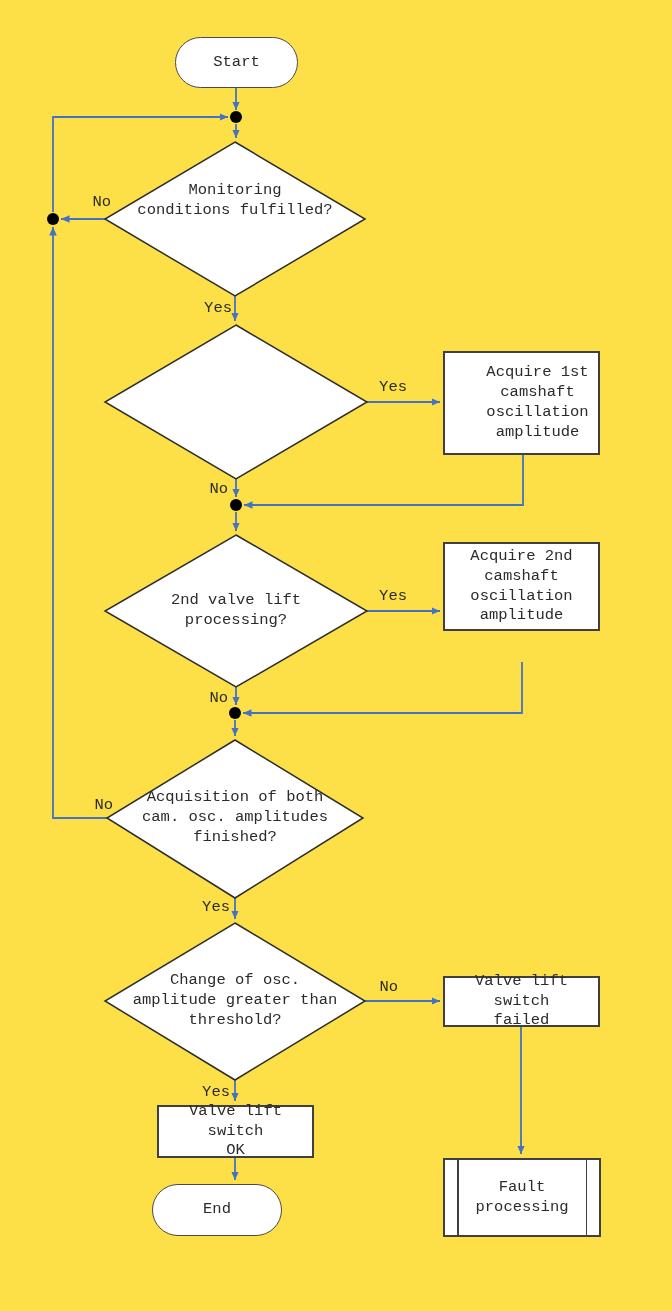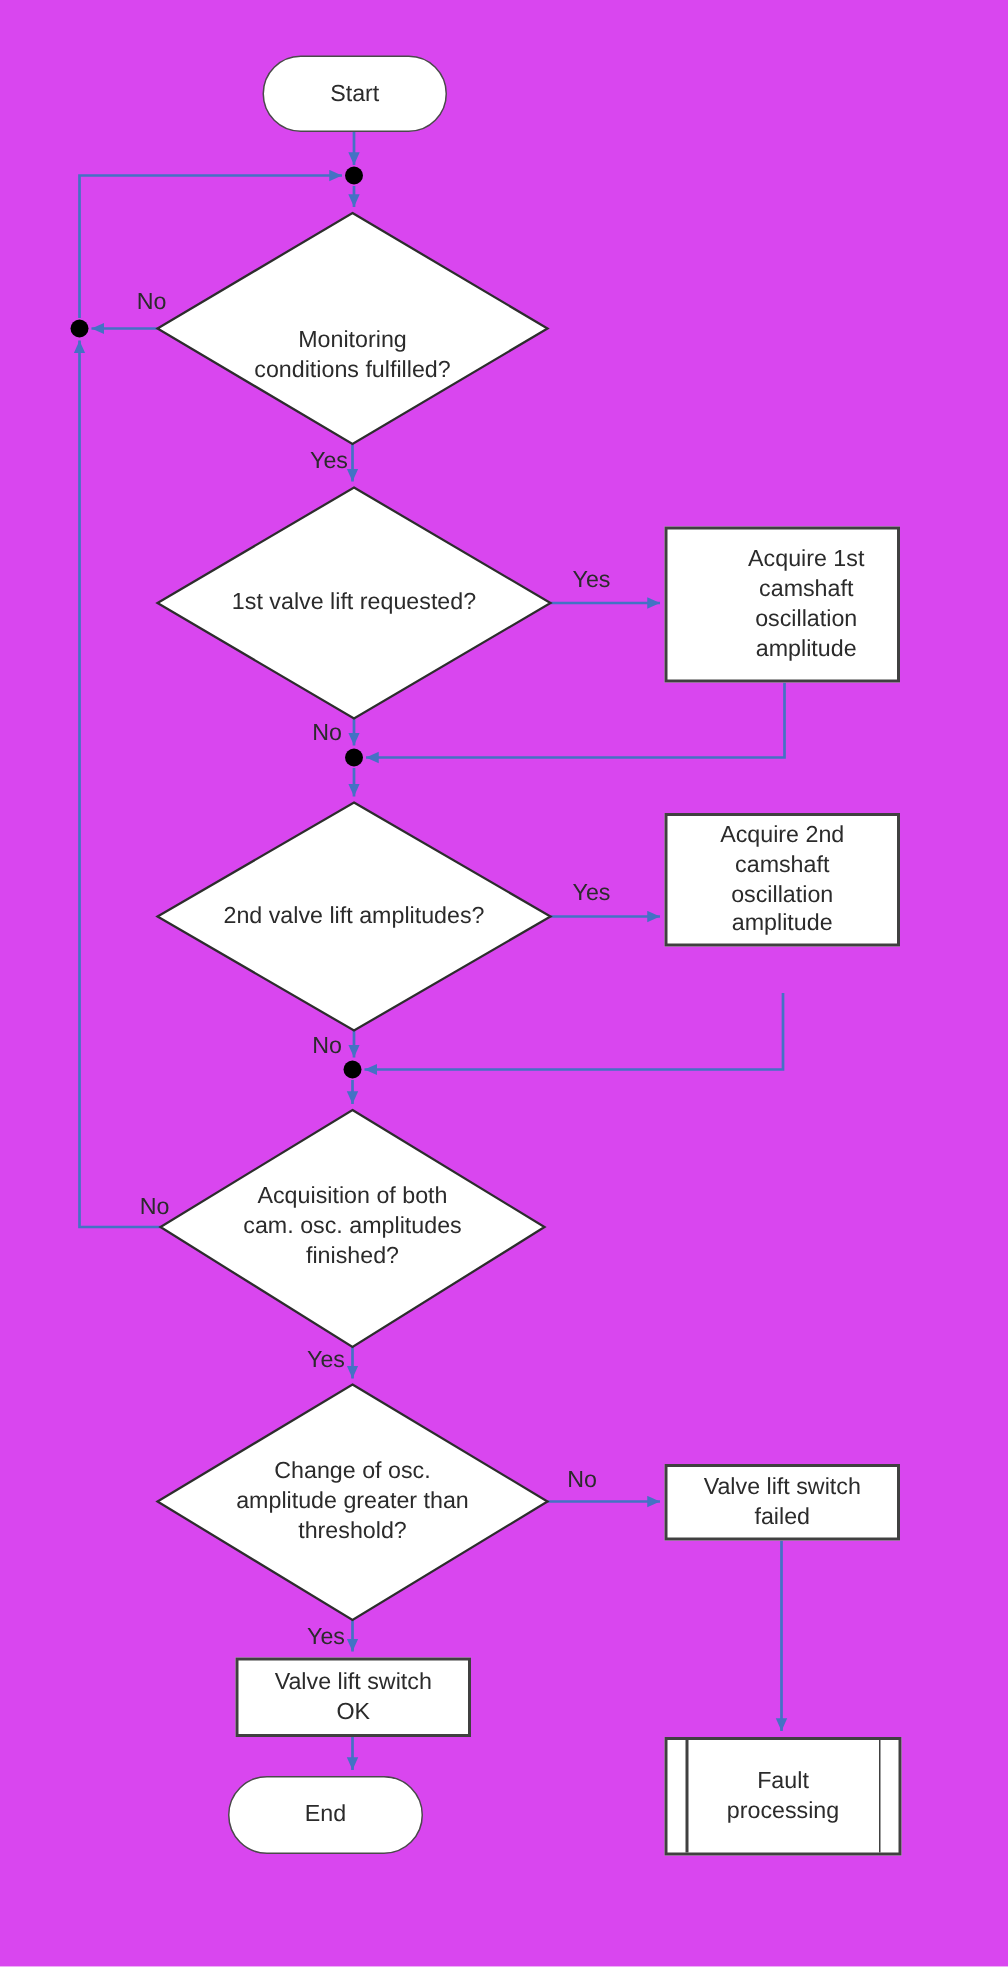--- a/index.html
+++ b/index.html
@@ -4,22 +4,22 @@
 <style>
   :root{
     --connector:#4472c4;
     --shape-border:#404040;
     --diamond-border:#2d2d2d;
     --text:#2b2b2b;
     --junction-dot:#000000;
   }
   html,body{margin:0;padding:0;background:#ffffff;}
   .canvas{
-    position:relative;width:672px;height:1311px;background:#d946ef;
-    font-family:Liberation Sans, sans-serif;color:var(--text);overflow:hidden;
+    position:relative;width:672px;height:1311px;background:#fde047;
+    font-family:Liberation Mono, monospace;color:var(--text);overflow:hidden;
   }
   .layer{position:absolute;left:0;top:0;width:672px;height:1311px;}
   .edge{fill:none;stroke:var(--connector);stroke-width:1.8px;}
   .arrowhead{fill:var(--connector);}
   .diamond{fill:#ffffff;stroke:var(--diamond-border);stroke-width:1.5px;}
   .jdot{fill:var(--junction-dot);}
   .node,.dlabel{
     position:absolute;display:flex;align-items:center;justify-content:center;
     text-align:center;white-space:pre-line;font-size:15.5px;line-height:1.28;
     box-sizing:border-box;
@@ -99,26 +99,25 @@
 
   <div class="node predefined" style="left:443px;top:1158px;width:158px;height:79px;text-align:center;">
     <div class="pbar left"></div>
     <span>Fault
 processing</span>
     <div class="pbar right"></div>
   </div>
 
   <div class="node terminator" style="left:152px;top:1184px;width:130px;height:52px;">End</div>
 
-  <div class="dlabel" style="left:135px;top:207px;width:200px;height:60px;">Monitoring
+  <div class="dlabel" style="left:135px;top:171px;width:200px;height:60px;">Monitoring
 conditions fulfilled?</div>
 
-  <div class="dlabel" style="left:126px;top:392px;width:220px;height:20px;">1st valve lift requested?</div>
 
-  <div class="dlabel" style="left:126px;top:601px;width:220px;height:20px;">2nd valve lift amplitudes?</div>
+  <div class="dlabel" style="left:126px;top:601px;width:220px;height:20px;">2nd valve lift processing?</div>
 
   <div class="dlabel" style="left:135px;top:788px;width:200px;height:60px;">Acquisition of both
 cam. osc. amplitudes
 finished?</div>
 
   <div class="dlabel" style="left:125px;top:971px;width:220px;height:60px;">Change of osc.
 amplitude greater than
 threshold?</div>
 
   <div class="elabel" style="left:71px;top:192px;width:40px;">No</div>

